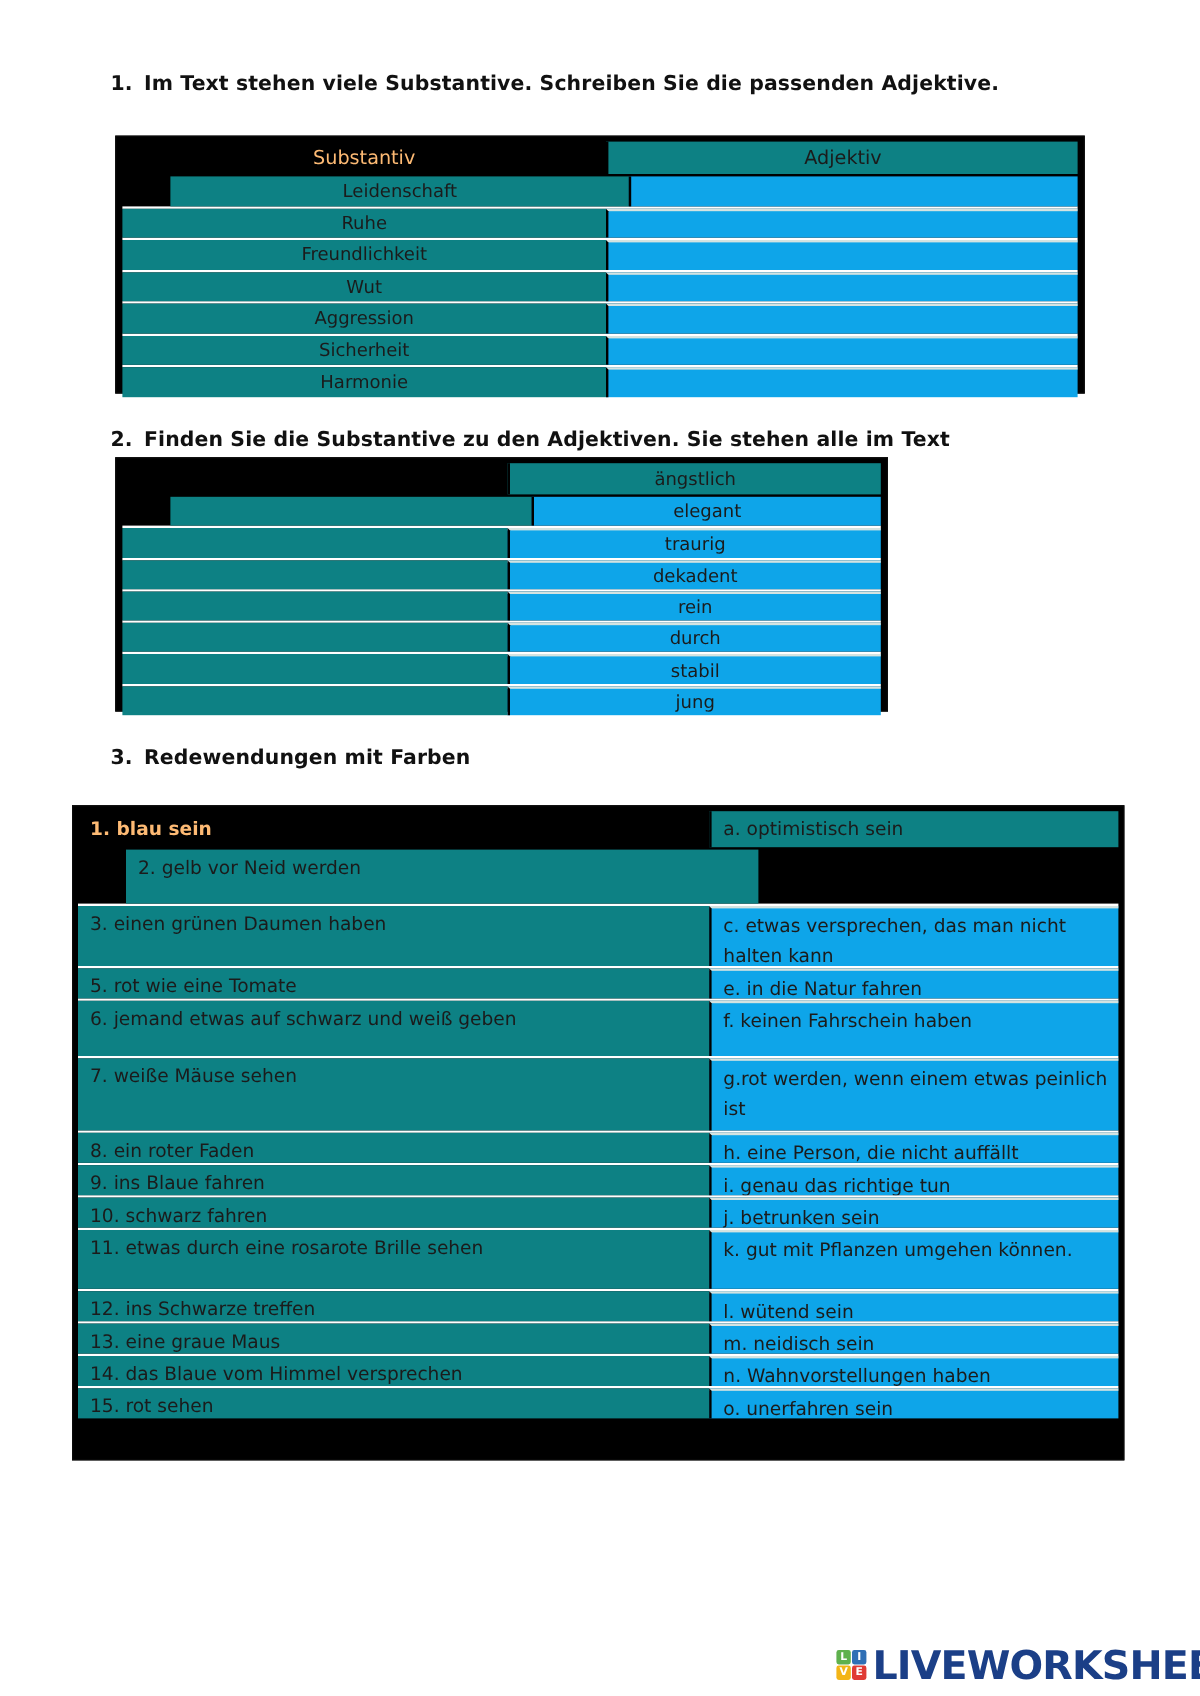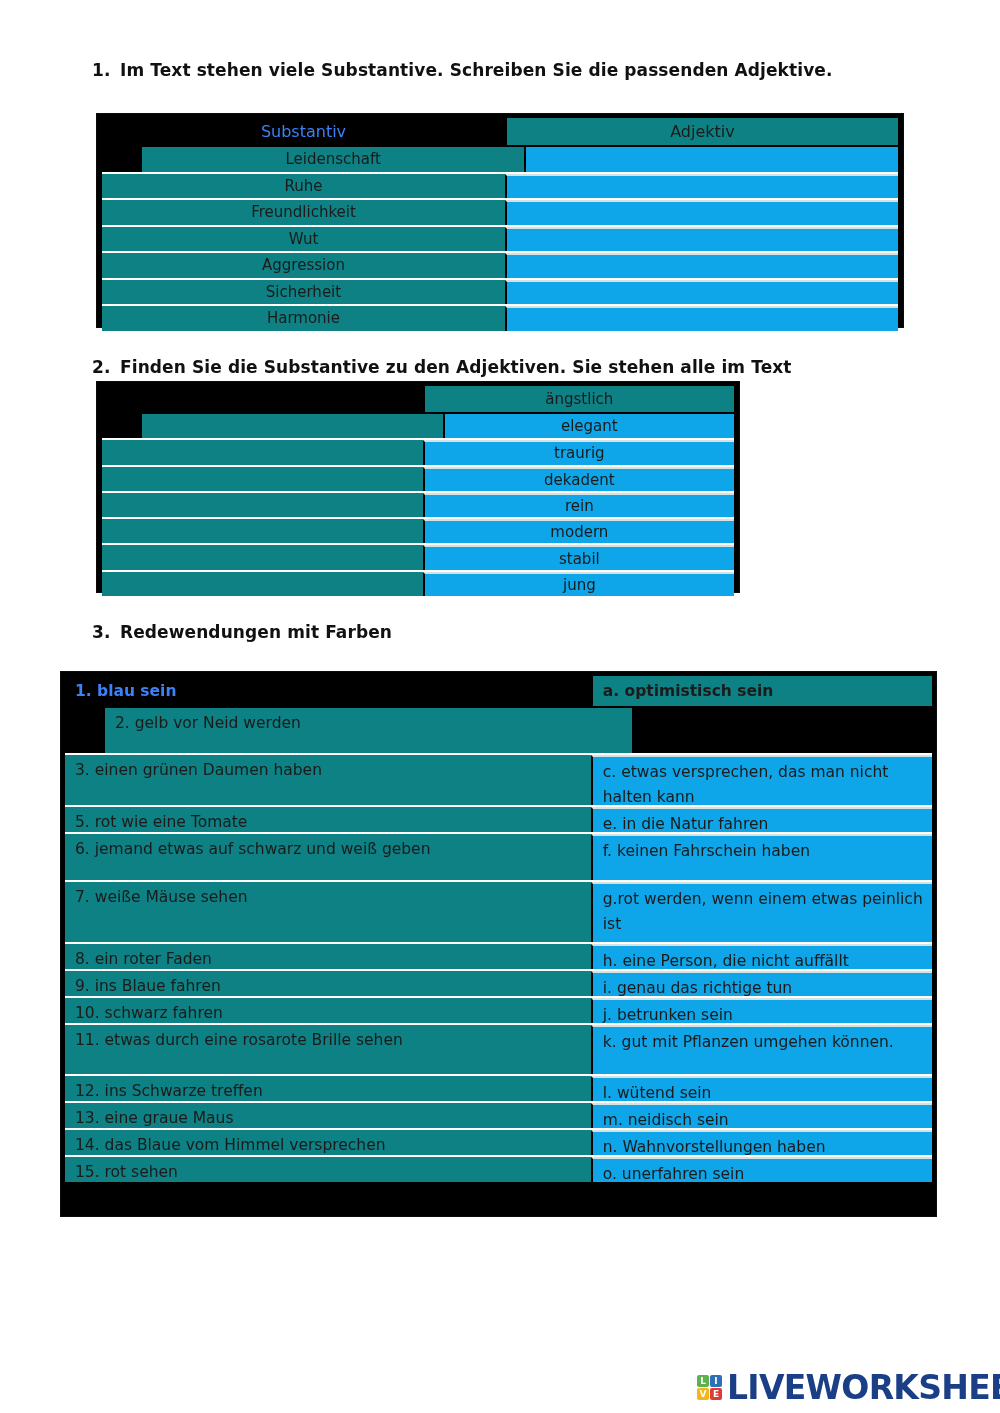--- a/index.html
+++ b/index.html
@@ -64,21 +64,21 @@
     font-family: "DejaVu Sans", sans-serif;
     font-size: 15px;
     color: #1b1b1b;
     overflow: hidden;
   }
   .cell.center { justify-content: center; text-align: center; }
   .cell.left   { justify-content: flex-start; padding-left: 9px; }
 
   .c-dark  { background: #0d8184; }
   .c-light { background: #0ea5e9; }
-  .c-black { background: #000000; color: #3b82f6; }
+  .c-black { background: #000000; color: #fdba74; }
 
   .sep-white { border-top: 2px solid #ffffff; }
   .sep-grey  { border-top: 2px solid #d3e3e1; }
   .sep-blk   { border-top: 2px solid #000000; padding-left: 40px; }
 
   .vdiv { border-left: 2px solid #000000; }
 
   
   #table-1 {
     left: 96px; top: 113px; width: 808px; height: 215px;
@@ -110,21 +110,21 @@
   #table-3 .col-a { width: 527px; }
   #table-3 .col-b { width: 342px; }
   #table-3 .cell {
     font-size: 15.5px;
     align-items: flex-start;
     padding-top: 3px;
     line-height: 1.62;
   }
   #table-3 .cell.left { padding-left: 10px; }
   #table-3 .hdr .cell { font-weight: bold; }
-  #table-3 .hdr .col-b { font-weight: bold; text-align: right; }
+  #table-3 .hdr .col-b { font-weight: normal; text-align: right; }
 
   
   #logo {
     position: absolute;
     left: 697px;
     top: 1371px;
     display: flex;
     align-items: center;
     gap: 5px;
   }
@@ -224,21 +224,21 @@
     <div class="trow sep-white">
       <div class="cell left col-a c-dark"></div>
       <div class="cell center col-b c-light vdiv sep-grey">dekadent</div>
     </div>
     <div class="trow sep-white">
       <div class="cell left col-a c-dark"></div>
       <div class="cell center col-b c-light vdiv sep-grey">rein</div>
     </div>
     <div class="trow sep-white">
       <div class="cell left col-a c-dark"></div>
-      <div class="cell center col-b c-light vdiv sep-grey">modern</div>
+      <div class="cell center col-b c-light vdiv sep-grey">durch</div>
     </div>
     <div class="trow sep-white">
       <div class="cell left col-a c-dark"></div>
       <div class="cell center col-b c-light vdiv sep-grey">stabil</div>
     </div>
     <div class="trow sep-white">
       <div class="cell left col-a c-dark"></div>
       <div class="cell center col-b c-light vdiv sep-grey">jung</div>
     </div>
   </div>

